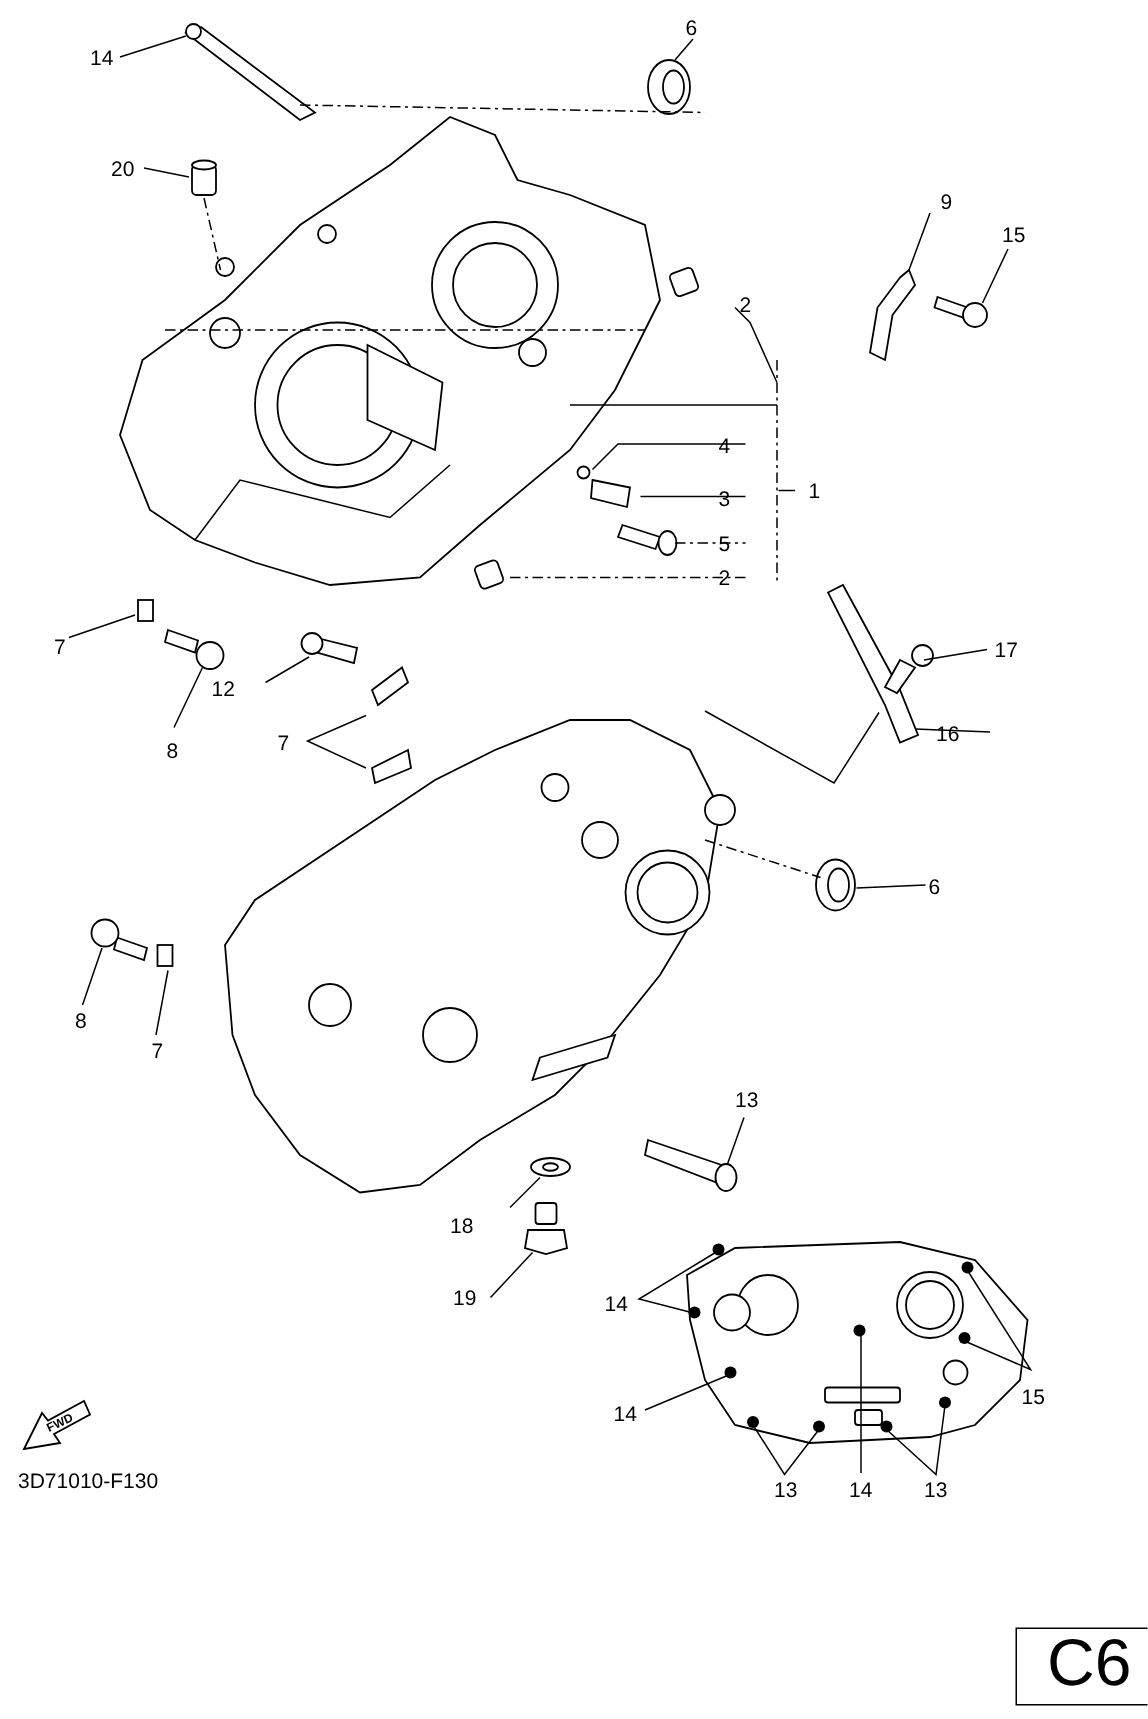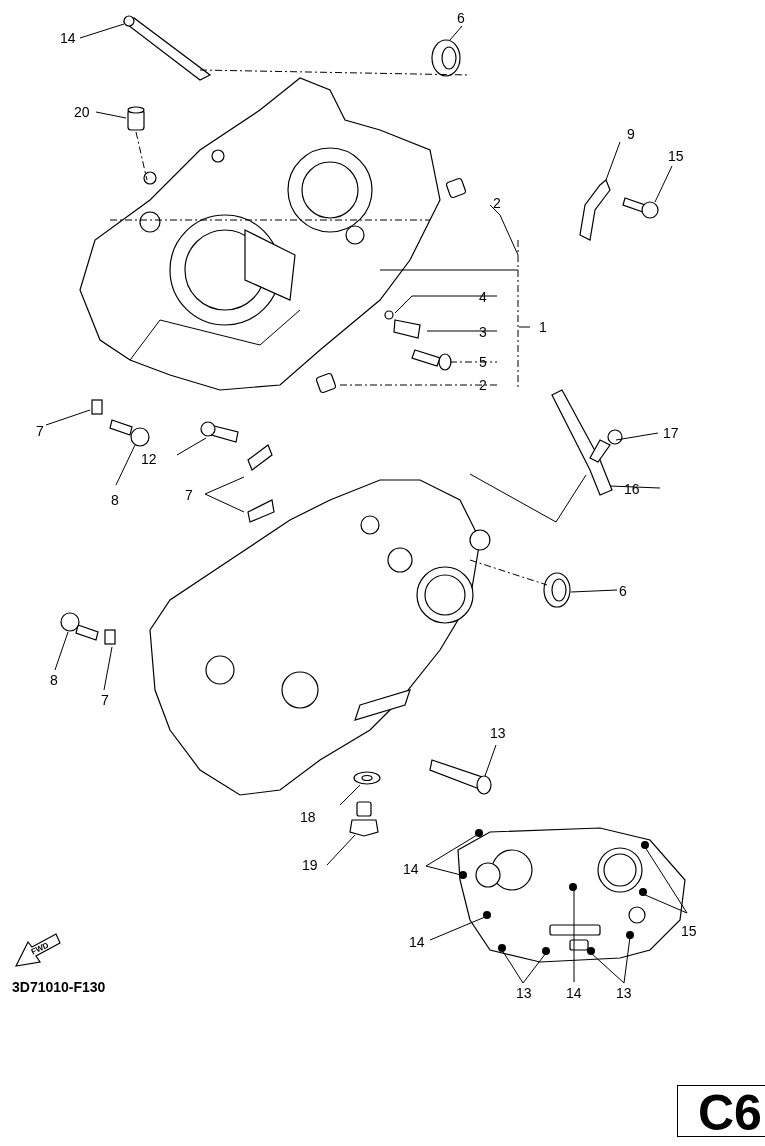--- a/index.html
+++ b/index.html
@@ -1,23 +1,23 @@
 <!DOCTYPE html>
 <html><head>
 <meta charset="utf-8">
 <style>
   html, body { margin:0; padding:0; background:#ffffff; }
   body { width:765px; height:1146px; position:relative; overflow:hidden;
          font-family:"Liberation Sans", sans-serif; color:#000; }
   #diagram { position:absolute; left:0; top:0; width:765px; height:1146px; }
   .lbl { position:absolute; font-size:14px; line-height:14px; white-space:nowrap; }
-  .code { position:absolute; left:12px; top:979px; font-size:14px;font-weight:bold; }
+  .code { position:absolute; left:12px; top:979px; font-size:14px; }
   .pagebox { position:absolute; left:677px; top:1085px; width:100px; height:52px;
              border:1.5px solid #000; box-sizing:border-box; overflow:hidden; }
-  .pagebox span { position:absolute; left:20px; top:-2px; font-size:50px; font-weight:bold;
+  .pagebox span { position:absolute; left:20px; top:-2px; font-size:44px; font-weight:normal;
                   font-family:"Liberation Sans", sans-serif; }
   svg .ln { stroke:#000; stroke-width:1; fill:none; }
   svg .dash { stroke:#000; stroke-width:1; fill:none; stroke-dasharray:7 3 2 3; }
   svg .part { stroke:#000; stroke-width:1.2; fill:#fff; }
   svg .dot { fill:#000; }
 </style>
 </head>
 <body>
 
 <svg id="diagram" viewBox="0 0 765 1146" xmlns="http://www.w3.org/2000/svg">

